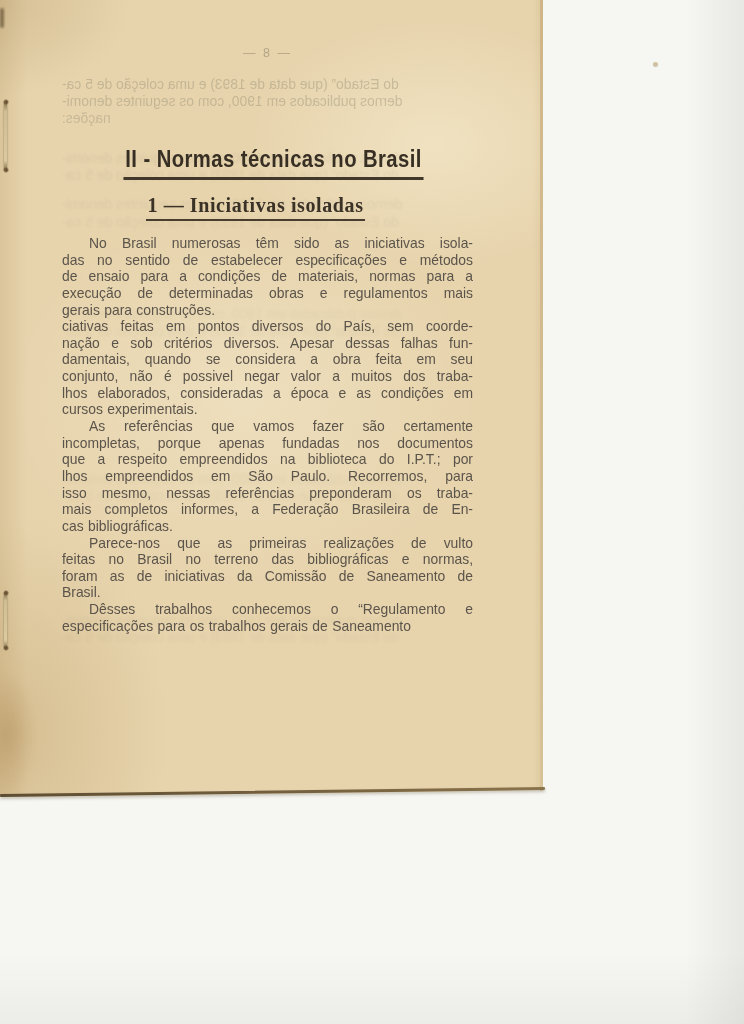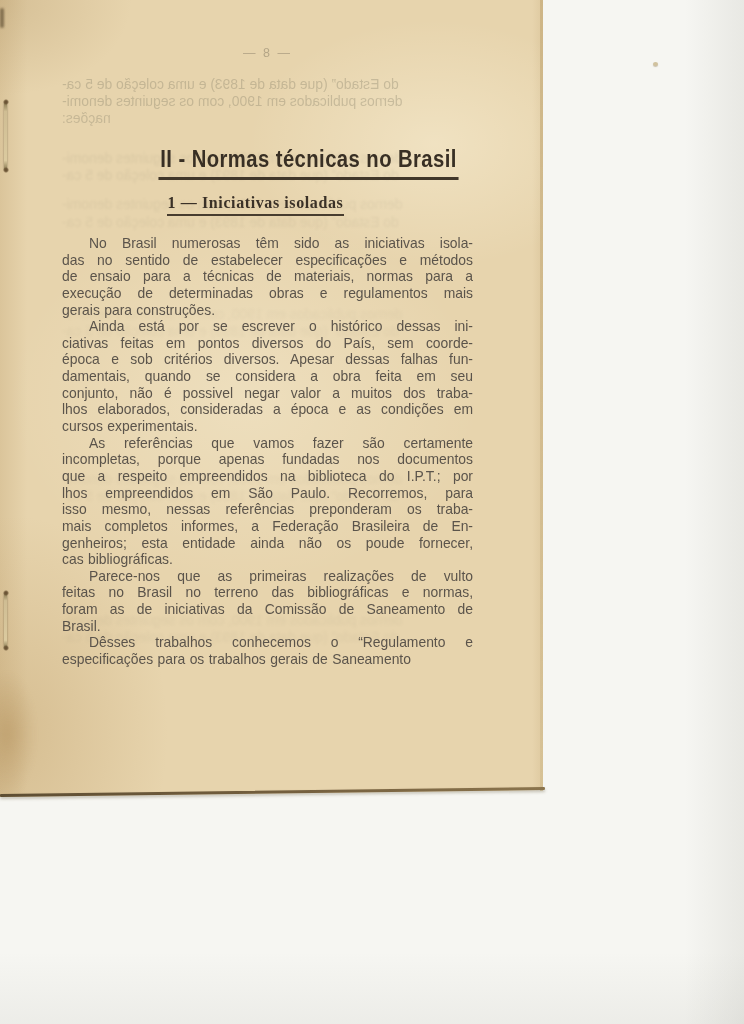--- a/index.html
+++ b/index.html
@@ -70,36 +70,36 @@
     filter:blur(2px);z-index:2;
   }
   
   .pagenum{
     position:absolute;left:62px;top:46px;width:411px;
     text-align:center;font-size:12.5px;letter-spacing:2px;
     color:rgba(138,128,104,0.55);z-index:2;
   }
   .title{
     position:absolute;left:103px;top:146px;width:411px;
-    text-align:center;z-index:2;
+    z-index:2;
   }
   .title-inner{
     display:inline-block;transform:scaleX(0.88);transform-origin:center;
     font-weight:bold;font-size:23px;font-stretch:condensed;
     color:#382f24;letter-spacing:0.5px;
     padding:0 2px 4px 2px;border-bottom:3px solid #41372a;
     white-space:nowrap;
   }
   .section{
     position:absolute;left:50px;top:194px;width:411px;
     text-align:center;z-index:2;
   }
   .section-inner{
     display:inline-block;
-    font-family:"Liberation Serif",serif;font-weight:bold;font-size:16px;
+    font-family:"Liberation Serif",serif;font-weight:bold;font-size:20px;
     letter-spacing:0.6px;color:#3a3127;
     padding:0 1px 2px 1px;border-bottom:2px solid #483d2f;
     white-space:nowrap;
     text-align:right;
   }
   .body-text{
     position:absolute;left:62px;top:235px;width:411px;z-index:2;
     font-size:13.9px;line-height:16.65px;color:#5b544b;
     word-spacing:0.5px;
   }
@@ -146,37 +146,35 @@
       <span class="title-inner">II - Normas técnicas no Brasil</span>
     </div>
 
     <div class="section">
       <span class="section-inner">1 — Iniciativas isoladas</span>
     </div>
 
     <div class="body-text" id="body-text">
         <div class="jline indent">No Brasil numerosas têm sido as iniciativas isola-</div>
         <div class="jline">das no sentido de estabelecer especificações e métodos</div>
-        <div class="jline">de ensaio para a técnicas de materiais, normas para a</div>
+        <div class="jline">de ensaio para a condições de materiais, normas para a</div>
         <div class="jline">execução de determinadas obras e regulamentos mais</div>
         <div class="jline plast">gerais para construções.</div>
-        <div class="jline indent">Ainda está por se escrever o histórico dessas ini-</div>
         <div class="jline">ciativas feitas em pontos diversos do País, sem coorde-</div>
-        <div class="jline">época e sob critérios diversos. Apesar dessas falhas fun-</div>
+        <div class="jline">nação e sob critérios diversos. Apesar dessas falhas fun-</div>
         <div class="jline">damentais, quando se considera a obra feita em seu</div>
         <div class="jline">conjunto, não é possivel negar valor a muitos dos traba-</div>
         <div class="jline">lhos elaborados, consideradas a época e as condições em</div>
         <div class="jline plast">cursos experimentais.</div>
         <div class="jline indent">As referências que vamos fazer são certamente</div>
         <div class="jline">incompletas, porque apenas fundadas nos documentos</div>
         <div class="jline">que a respeito empreendidos na biblioteca do I.P.T.; por</div>
         <div class="jline">lhos empreendidos em São Paulo. Recorremos, para</div>
         <div class="jline">isso mesmo, nessas referências preponderam os traba-</div>
         <div class="jline">mais completos informes, a Federação Brasileira de En-</div>
-        <div class="jline">genheiros; esta entidade ainda não os poude fornecer,</div>
         <div class="jline plast">cas bibliográficas.</div>
         <div class="jline indent">Parece-nos que as primeiras realizações de vulto</div>
         <div class="jline">feitas no Brasil no terreno das bibliográficas e normas,</div>
         <div class="jline">foram as de iniciativas da Comissão de Saneamento de</div>
         <div class="jline plast">Brasil.</div>
         <div class="jline indent">Dêsses trabalhos conhecemos o “Regulamento e</div>
         <div class="jline plast">especificações para os trabalhos gerais de Saneamento</div>
       </div>
 
     <div class="stain"></div>

